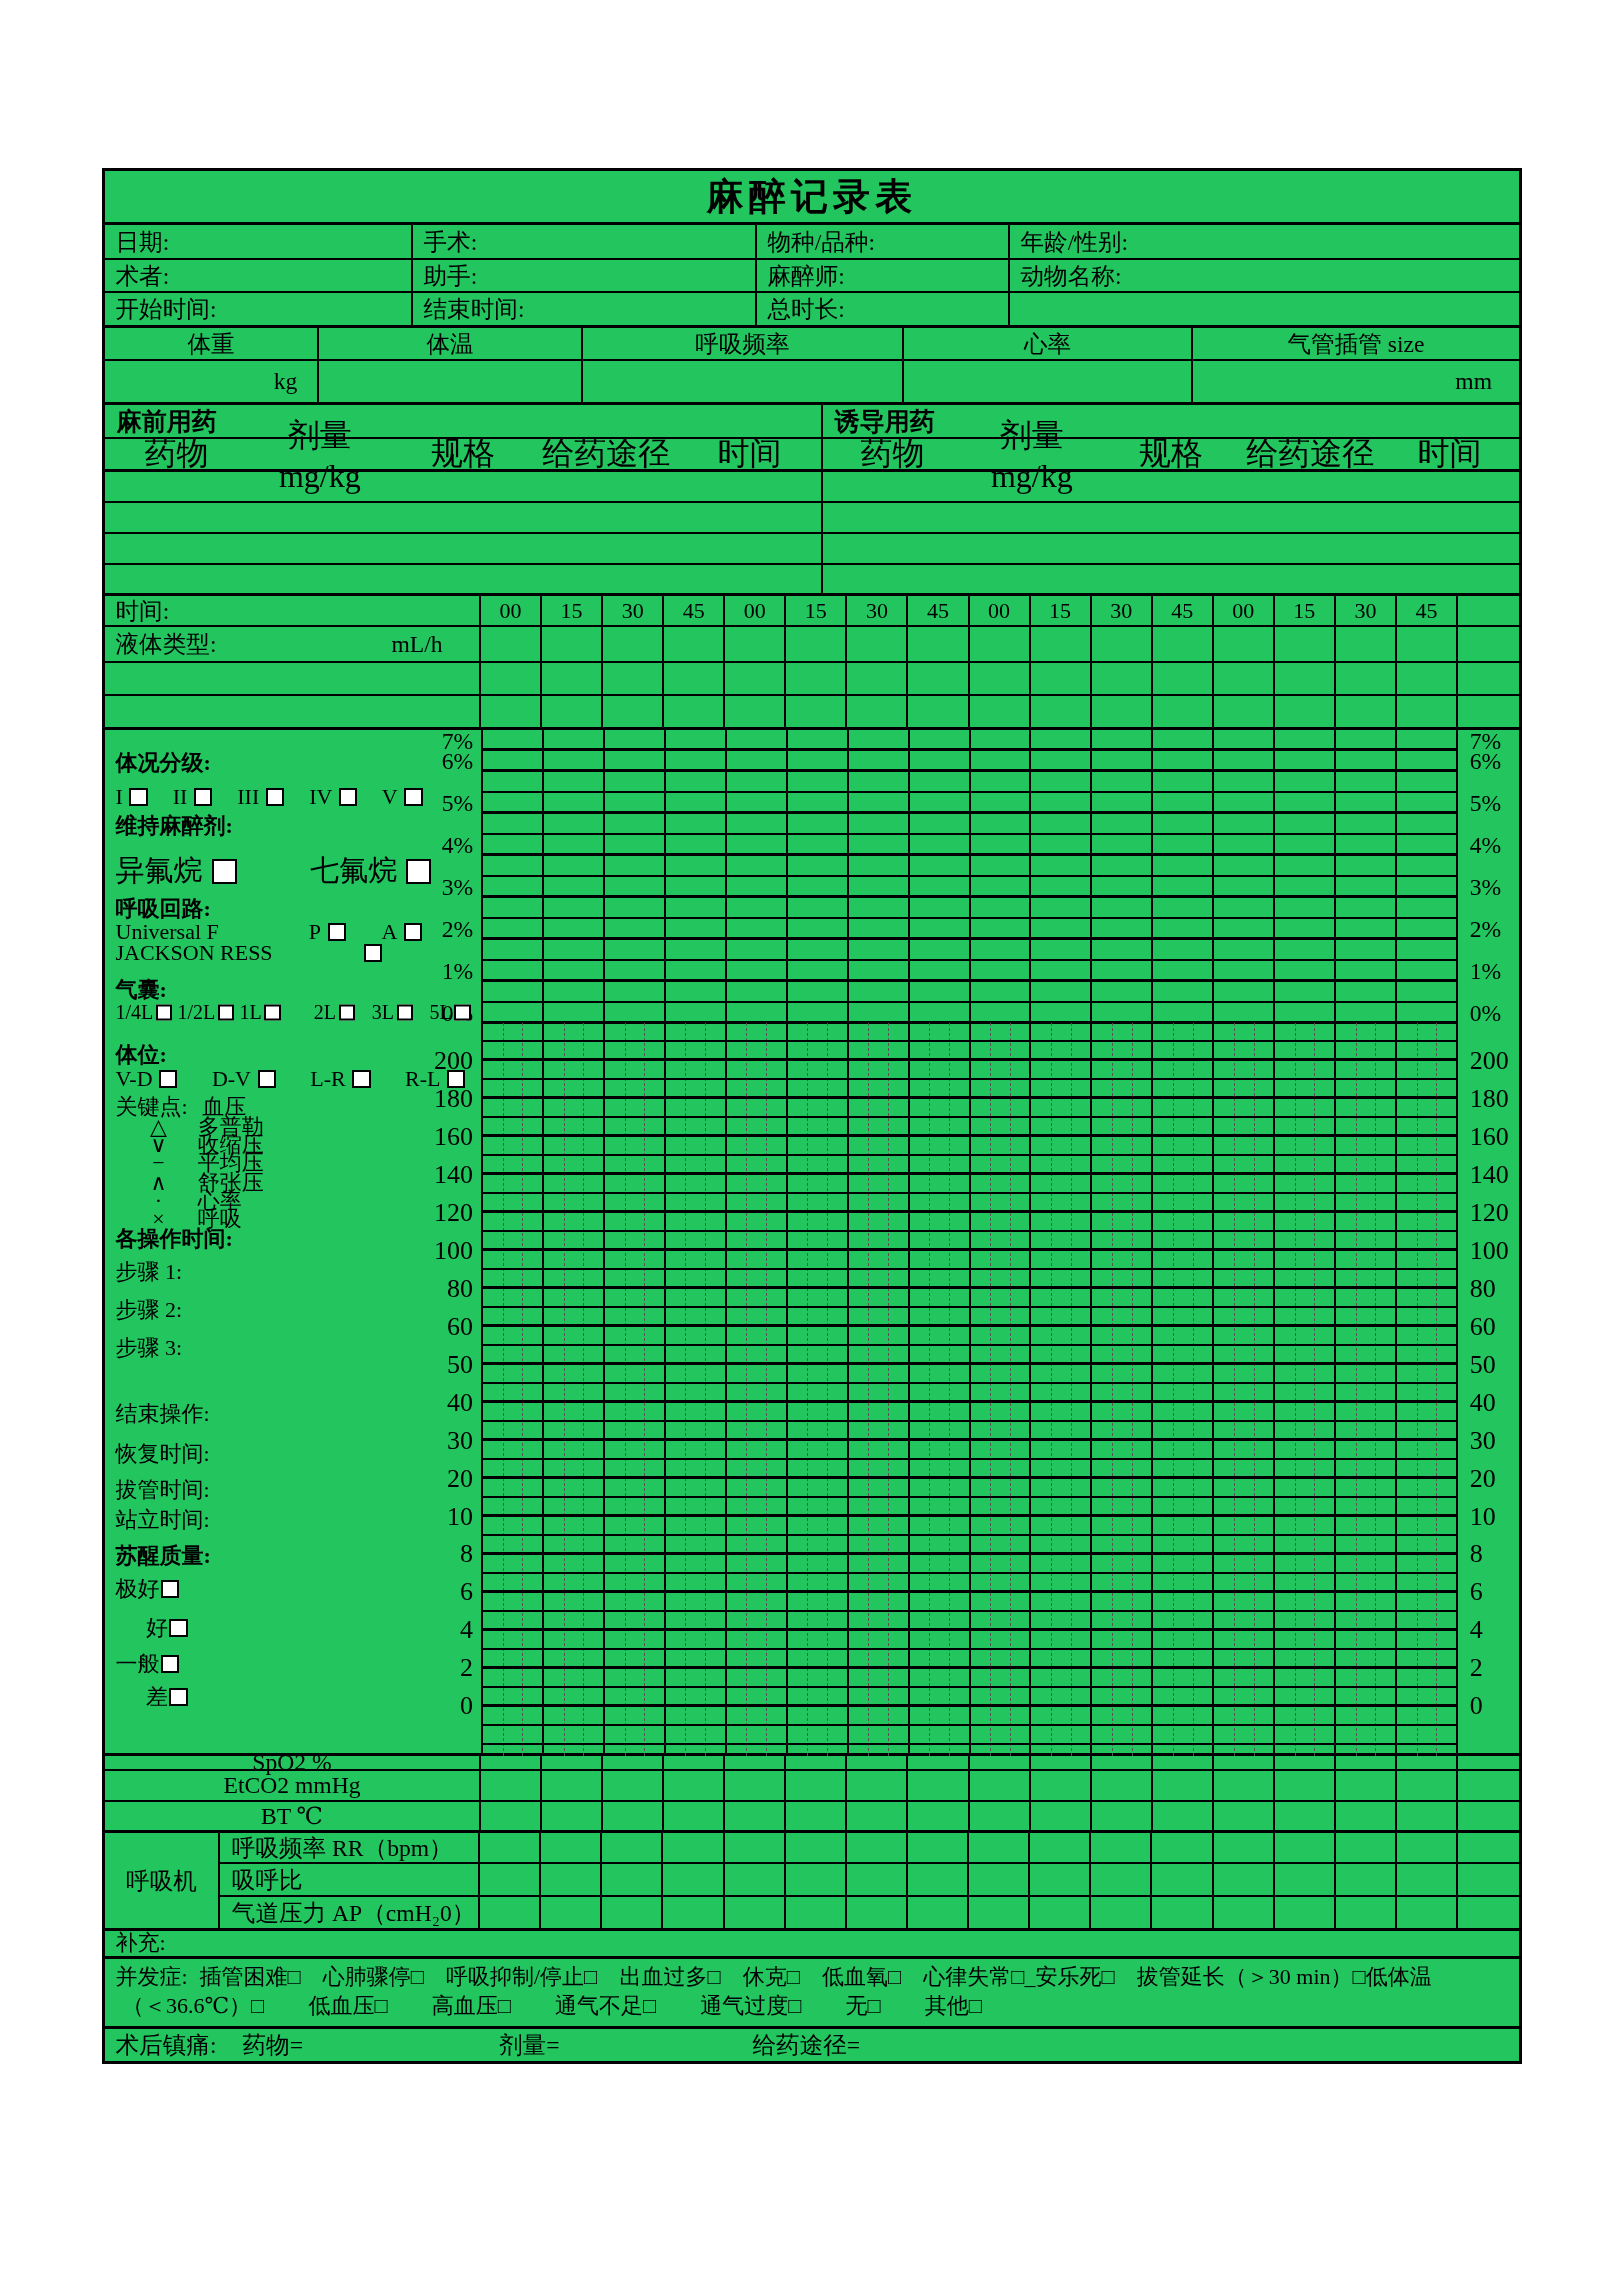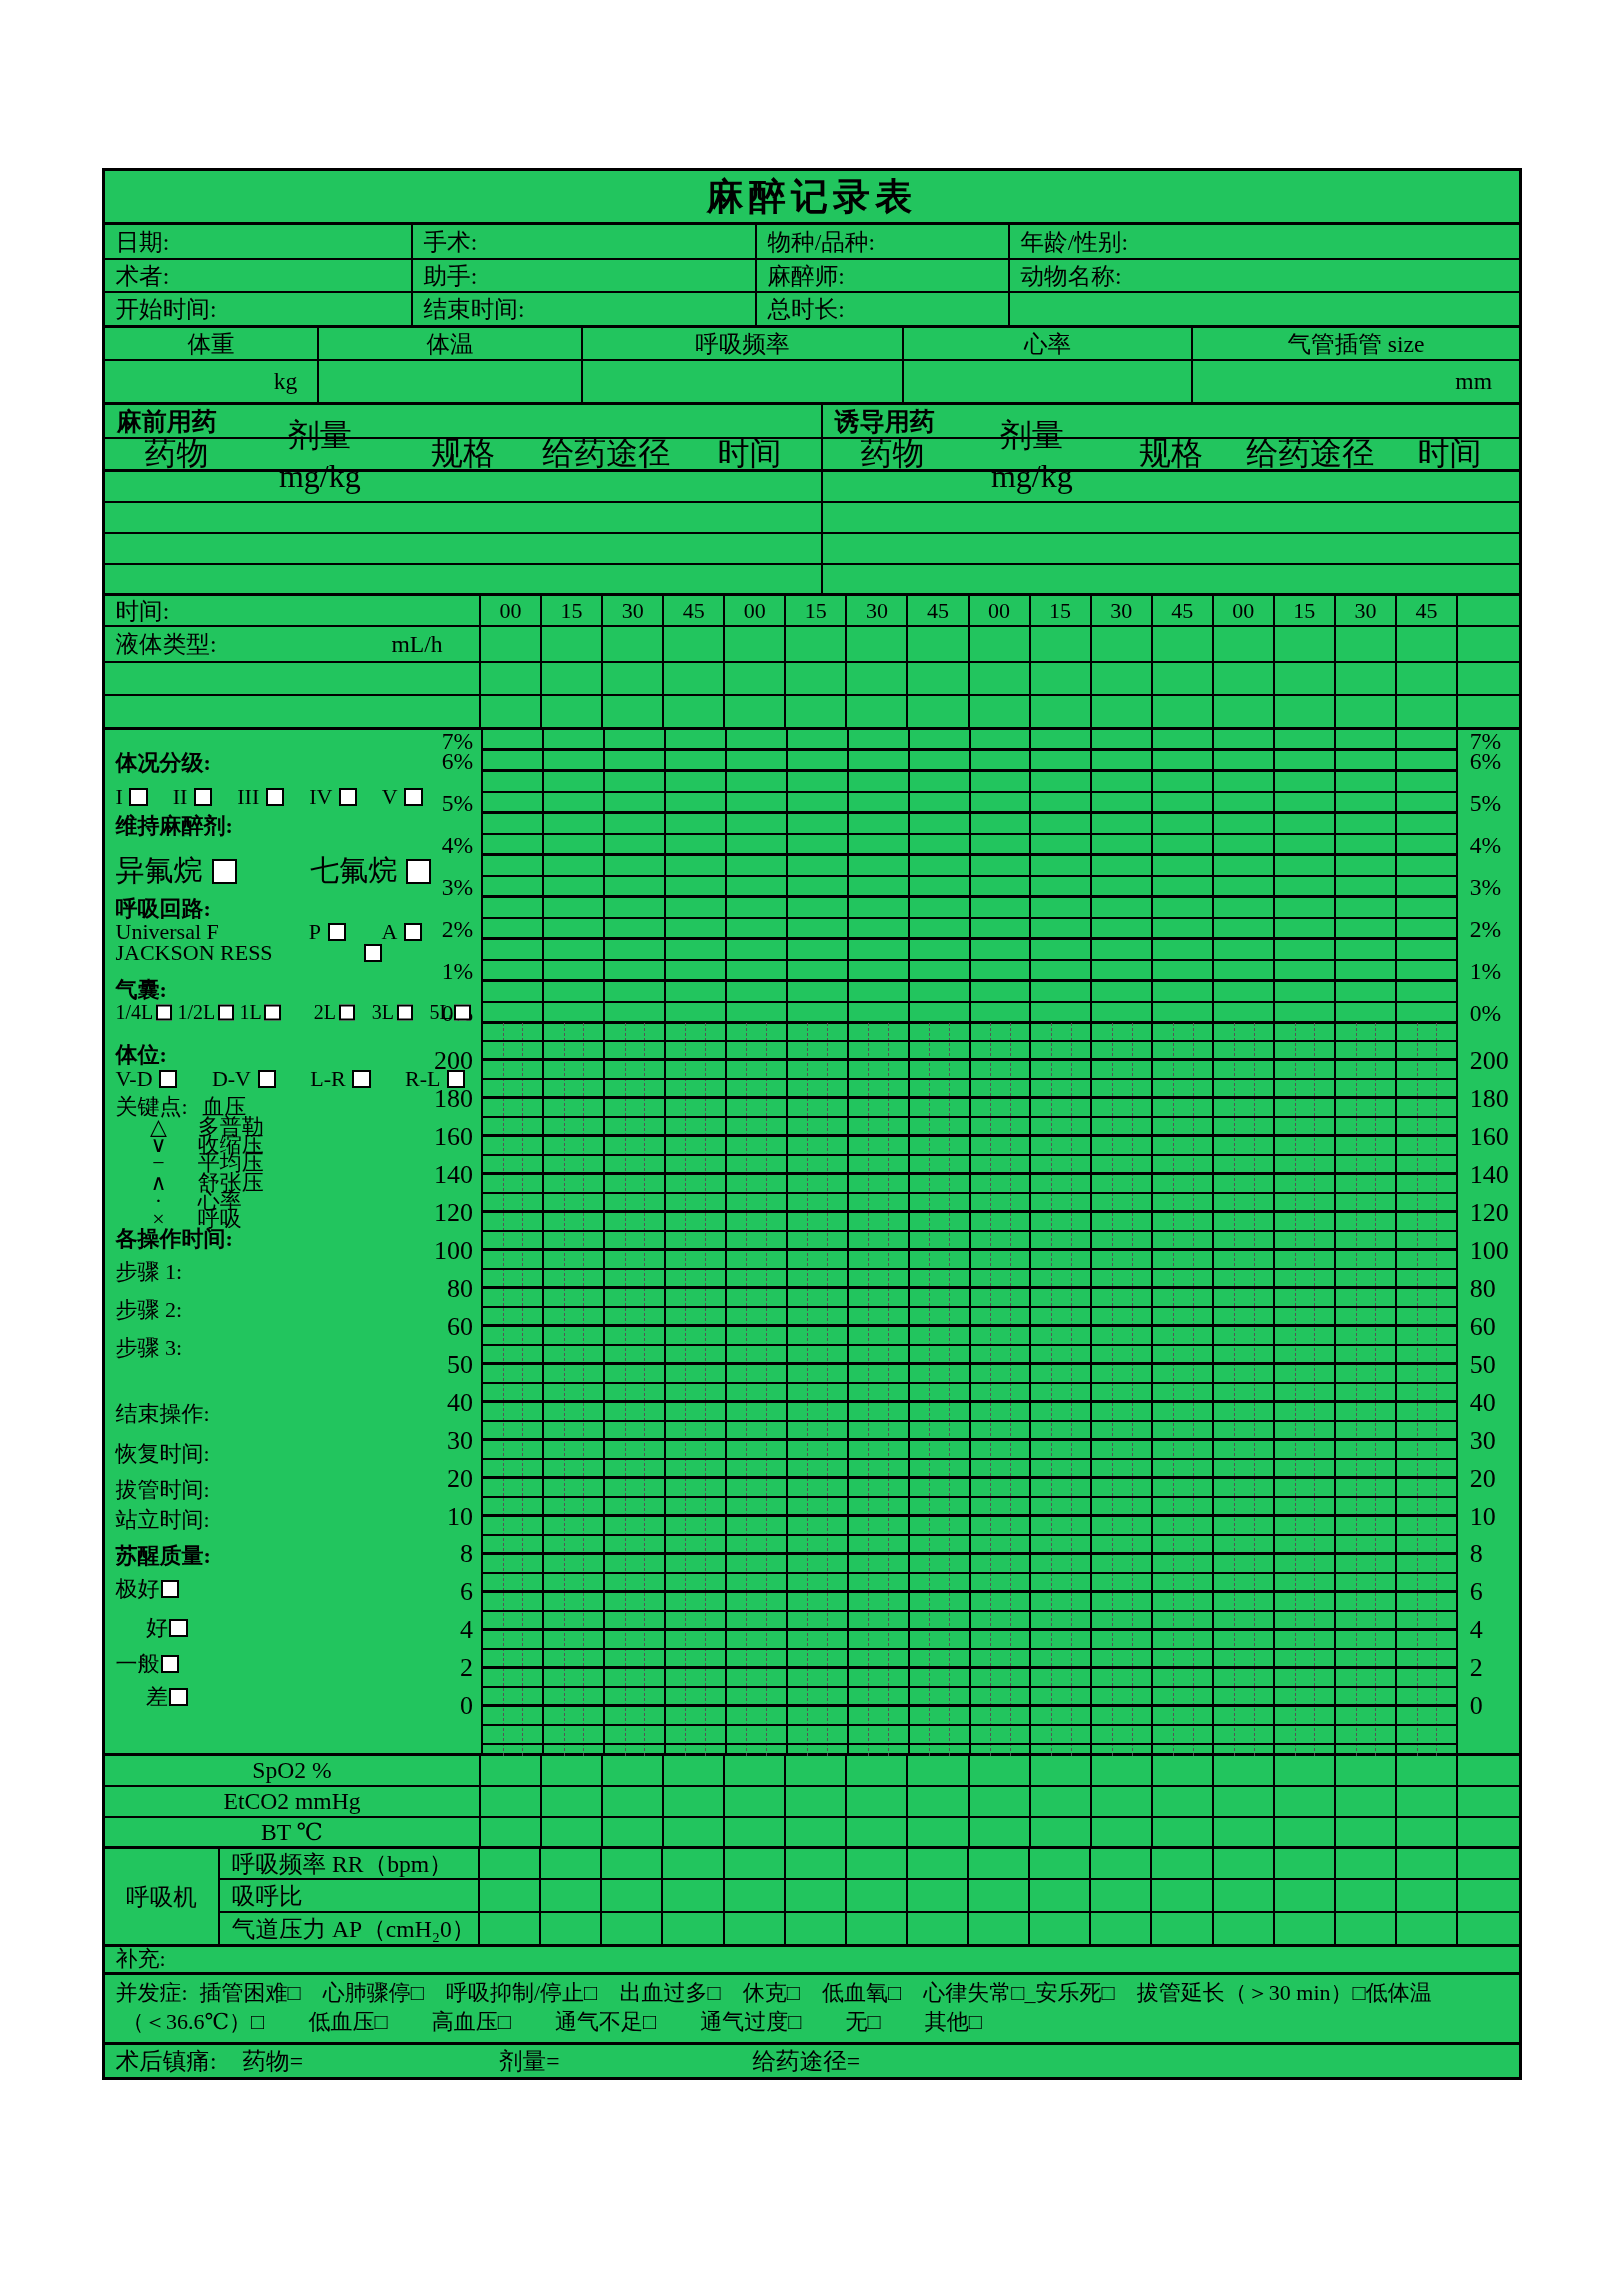--- a/index.html
+++ b/index.html
@@ -15,21 +15,21 @@
   
   .title-row{height:54px;display:flex;align-items:center;justify-content:center;
     font-size:37px;font-weight:700;letter-spacing:5.2px}
 
   
   .irow{display:flex;align-items:stretch}
   .irow .ic{display:flex;align-items:center;padding-left:10.5px;font-size:23.6px;border-right:2px solid #000}
   .irow .ic:last-child{border-right:none;flex:1}
   .w1{width:308px}.w2{width:344px}.w3{width:253px}
   .h54{height:35px}.h51{height:33px}.h50{height:33px}.h53{height:44px}.h52{height:34px}
-  .h48{height:31px}.h55{height:36px}.h45{height:31px}.h47{height:31px}
+  .h48{height:31px}.h55{height:36px}.h45{height:15px}.h47{height:31px}
   .h49{height:32px}.h42{height:27.5px}.h95{height:70px}
 
   
   .mrow{display:flex}
   .mrow .mc{display:flex;align-items:center;justify-content:center;font-size:23.6px;border-right:2px solid #000}
   .mrow .mc:last-child{border-right:none;flex:1}
   .m1{width:214px}.m2{width:264px}.m3{width:321px}.m4{width:289px}
   .mc.unit-left{justify-content:flex-end;padding-right:19.6px}
   .mc.unit-right{justify-content:flex-end;padding-right:27px}
 

